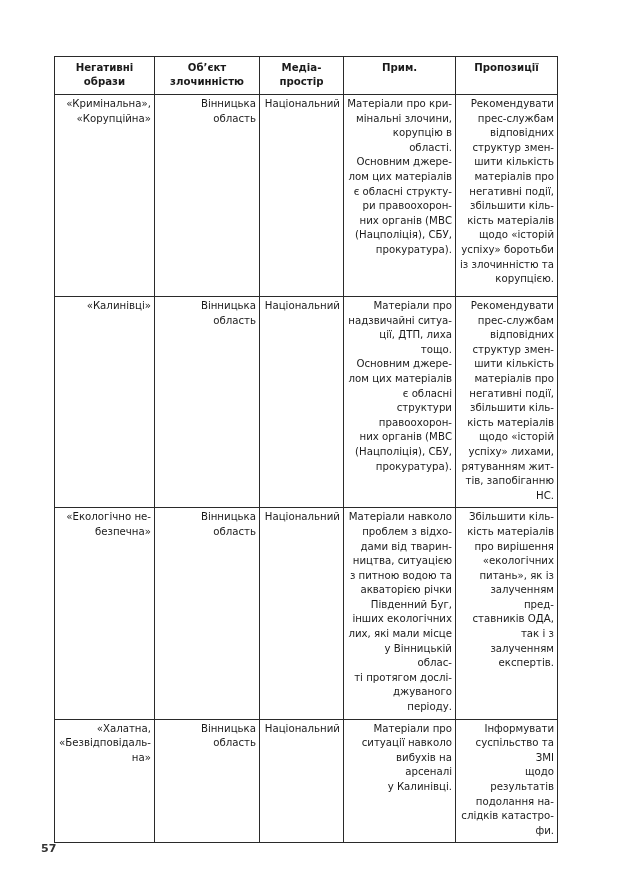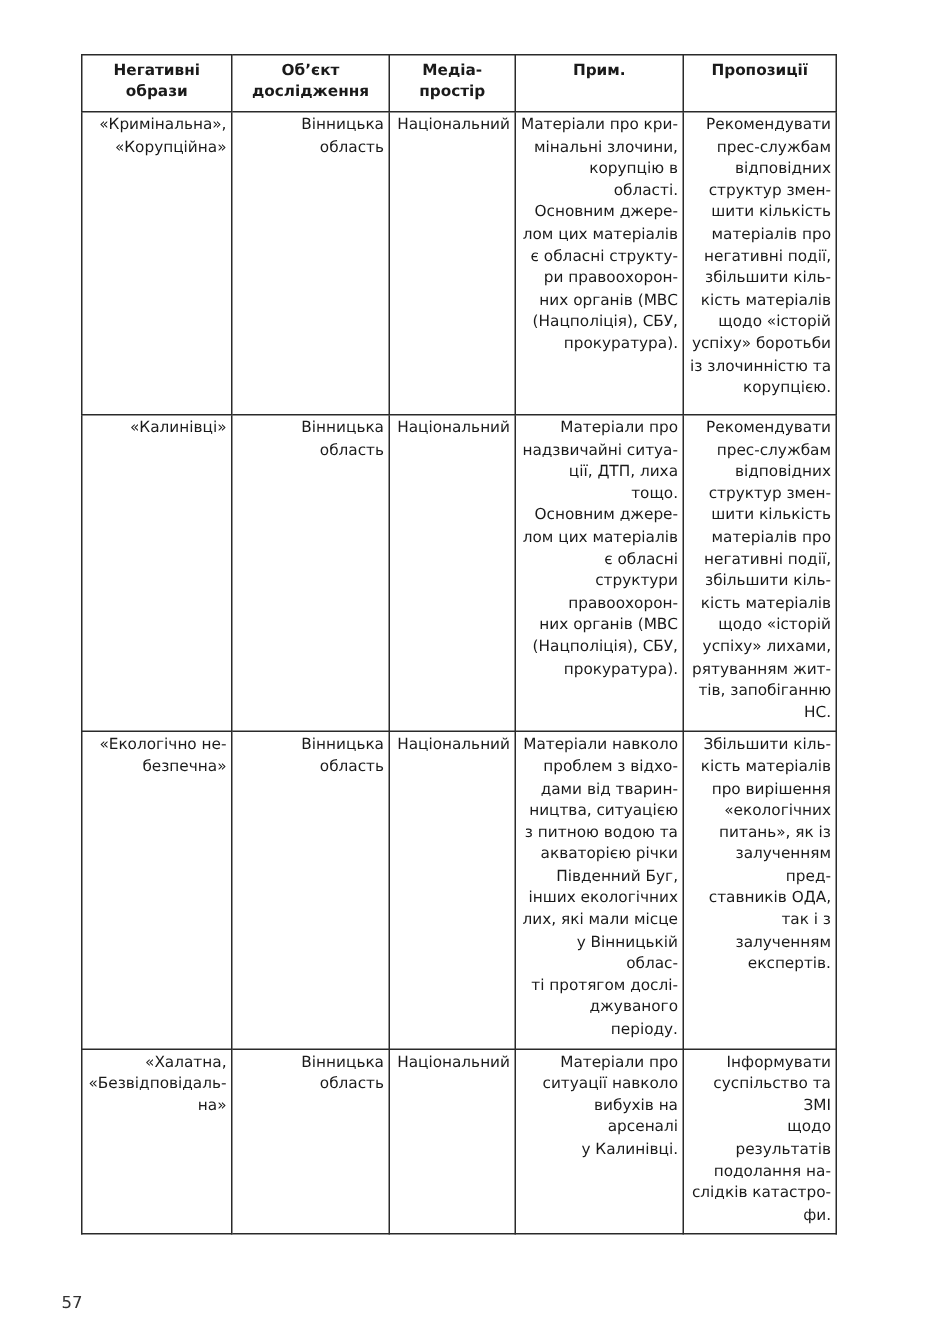--- a/index.html
+++ b/index.html
@@ -1,46 +1,46 @@
 <!DOCTYPE html>
 <html><head>
 <meta charset="utf-8">
 <style>
   html, body { margin:0; padding:0; background:#fff; }
   body { width:627px; height:886px; position:relative; overflow:hidden;
          font-family:"DejaVu Sans", sans-serif; color:#1a1a1a; }
-  .page-table { position:absolute; left:54px; top:36px; border-collapse:collapse;
+  .page-table { position:absolute; left:54px; top:56px; border-collapse:collapse;
                 table-layout:fixed; font-size:10.2px; line-height:14.6px; }
   .page-table td, .page-table th { border:1.2px solid #2a2a2a; vertical-align:top;
                 padding:2px 3px 4px 3px; text-align:right; }
   .page-table th { font-weight:bold; text-align:center; padding-top:4px; line-height:14px; }
   col.c1 { width:100px; } col.c2 { width:105px; } col.c3 { width:84px; }
   col.c4 { width:112px; } col.c5 { width:102px; }
   tr.hdr { height:38px; }
   tr.r1 { height:202px; } tr.r2 { height:207px; } tr.r3 { height:206px; } tr.r4 { height:98px; }
   .cell-text { white-space:pre-line; }
-  .page-number { position:absolute; left:41px; top:862px; font-size:11px; color:#333; }
+  .page-number { position:absolute; left:41px; top:842px; font-size:11px; color:#333;font-weight:bold; }
 </style>
 </head>
 <body>
 
 <table class="page-table">
   <colgroup>
       <col class="c1">
       <col class="c2">
       <col class="c3">
       <col class="c4">
       <col class="c5">
     </colgroup>
   <tbody>
       <tr class="hdr">
     <th class="cell-text">Негативні
 образи</th>
     <th class="cell-text">Об’єкт
-дослідження</th>
+злочинністю</th>
     <th class="cell-text">Медіа-
 простір</th>
     <th class="cell-text">Прим.</th>
     <th class="cell-text">Пропозиції</th>
   </tr>
   <tr class="r1">
     <td class="cell-text">«Кримінальна»,
 «Корупційна»</td>
     <td class="cell-text">Вінницька область</td>
     <td class="cell-text">Національний</td>

